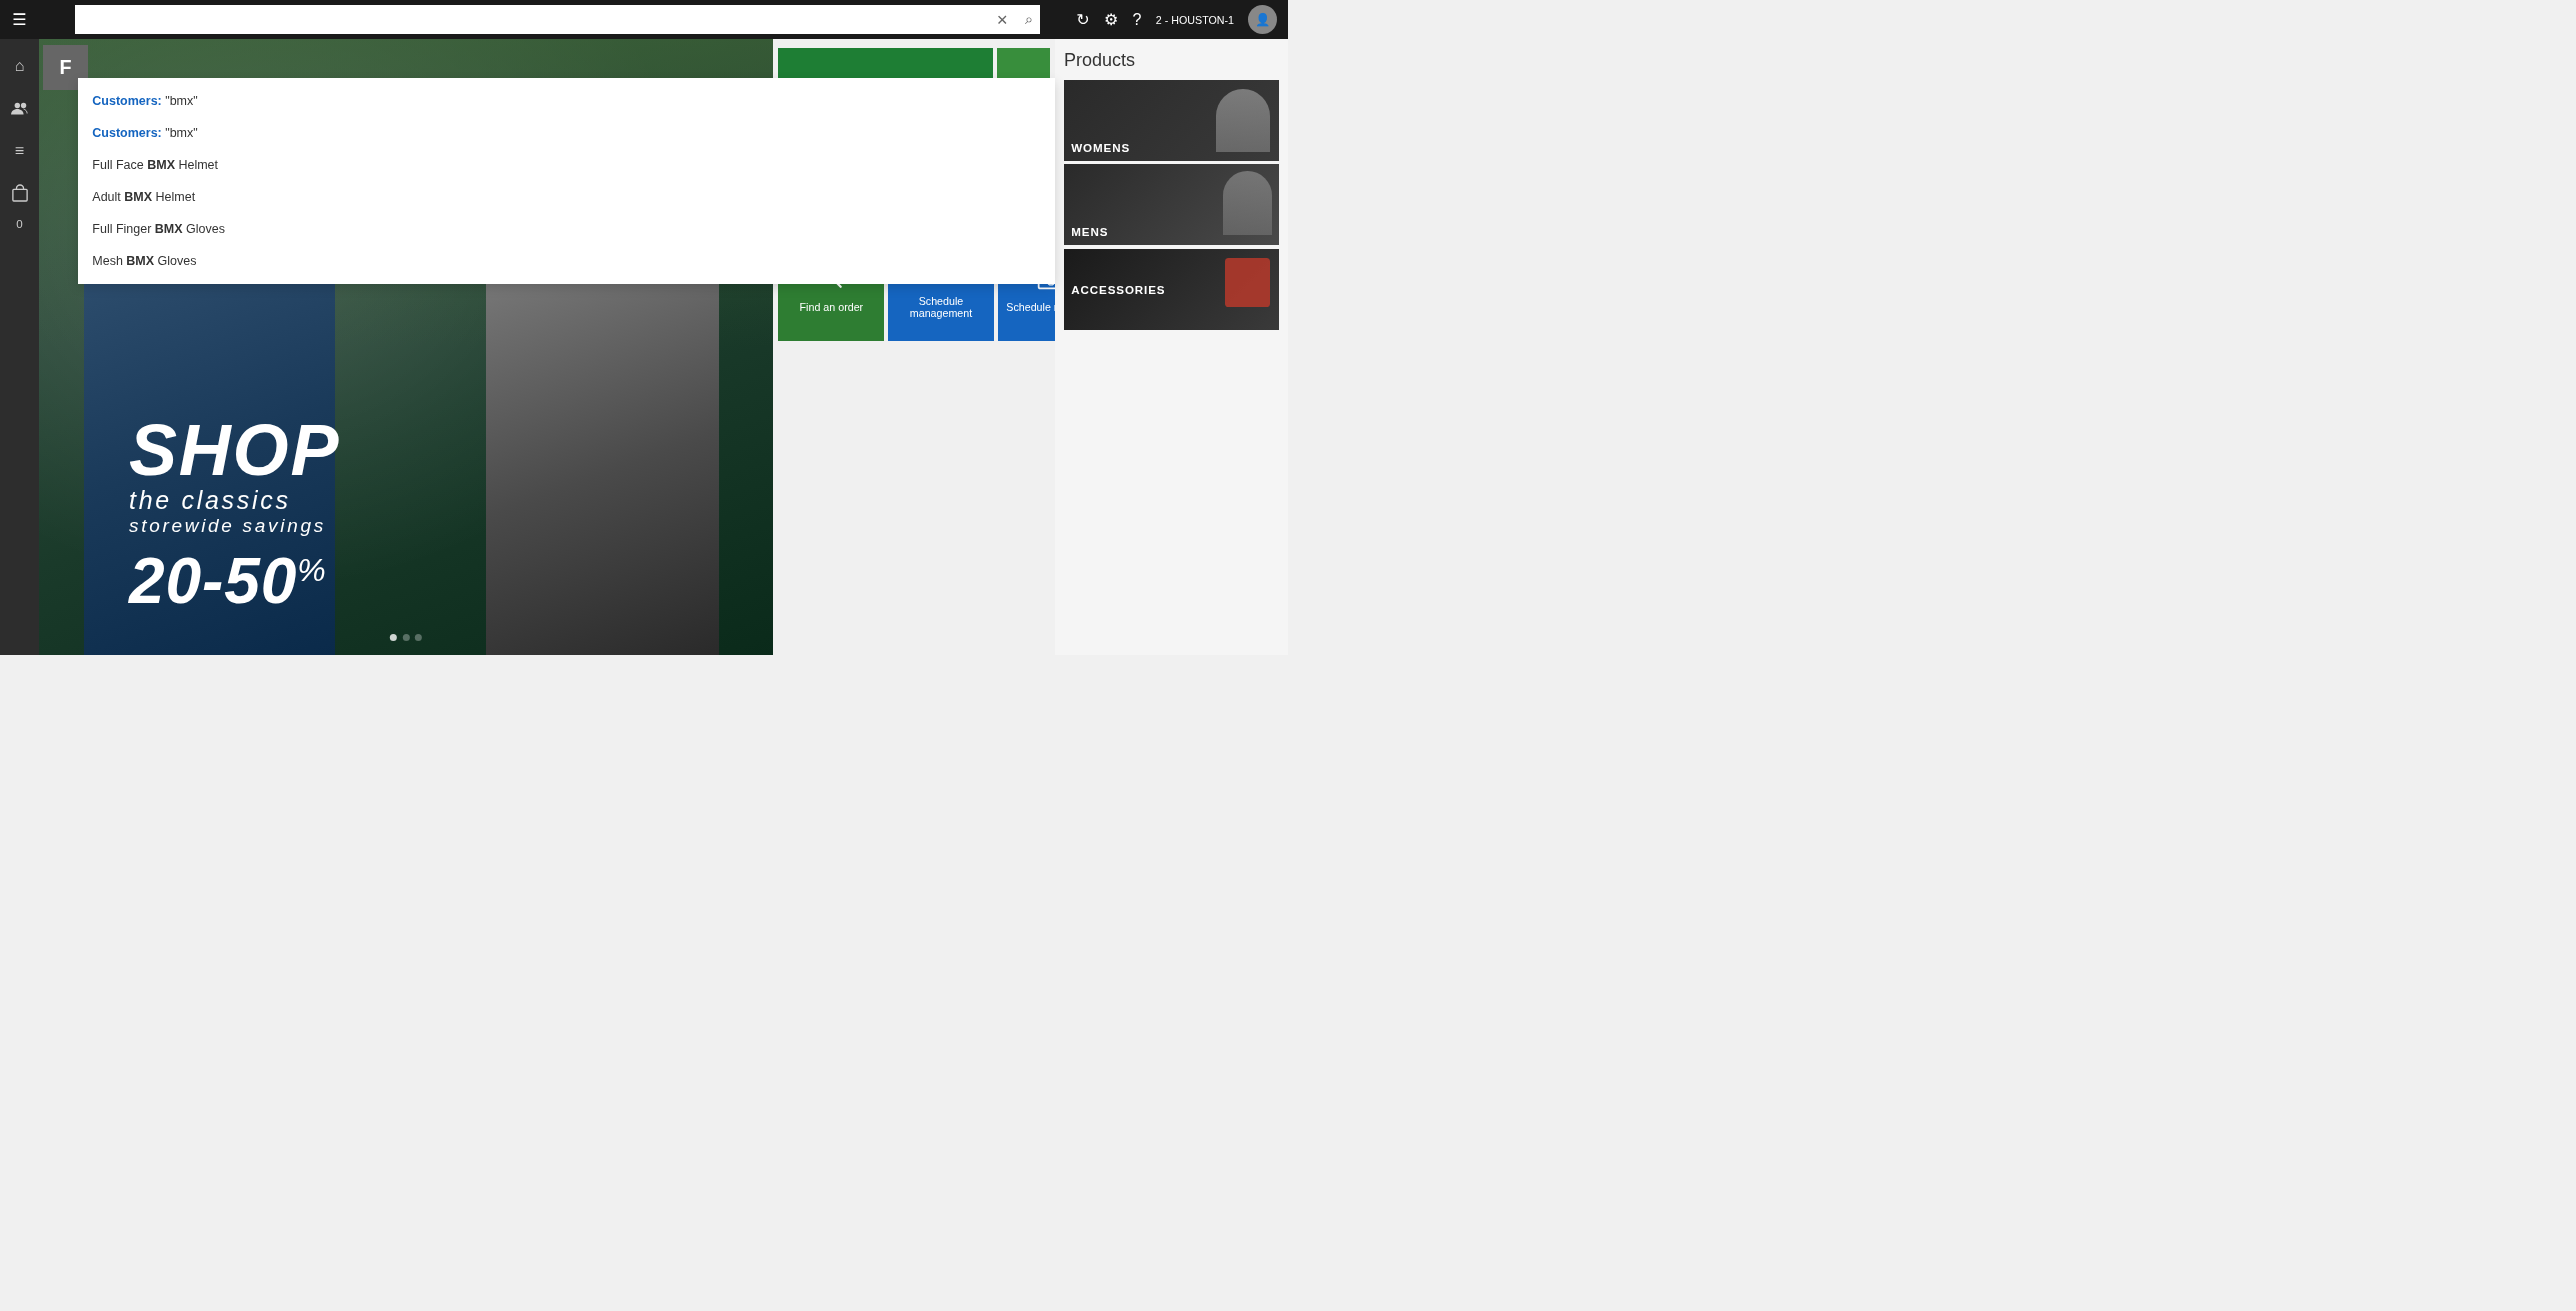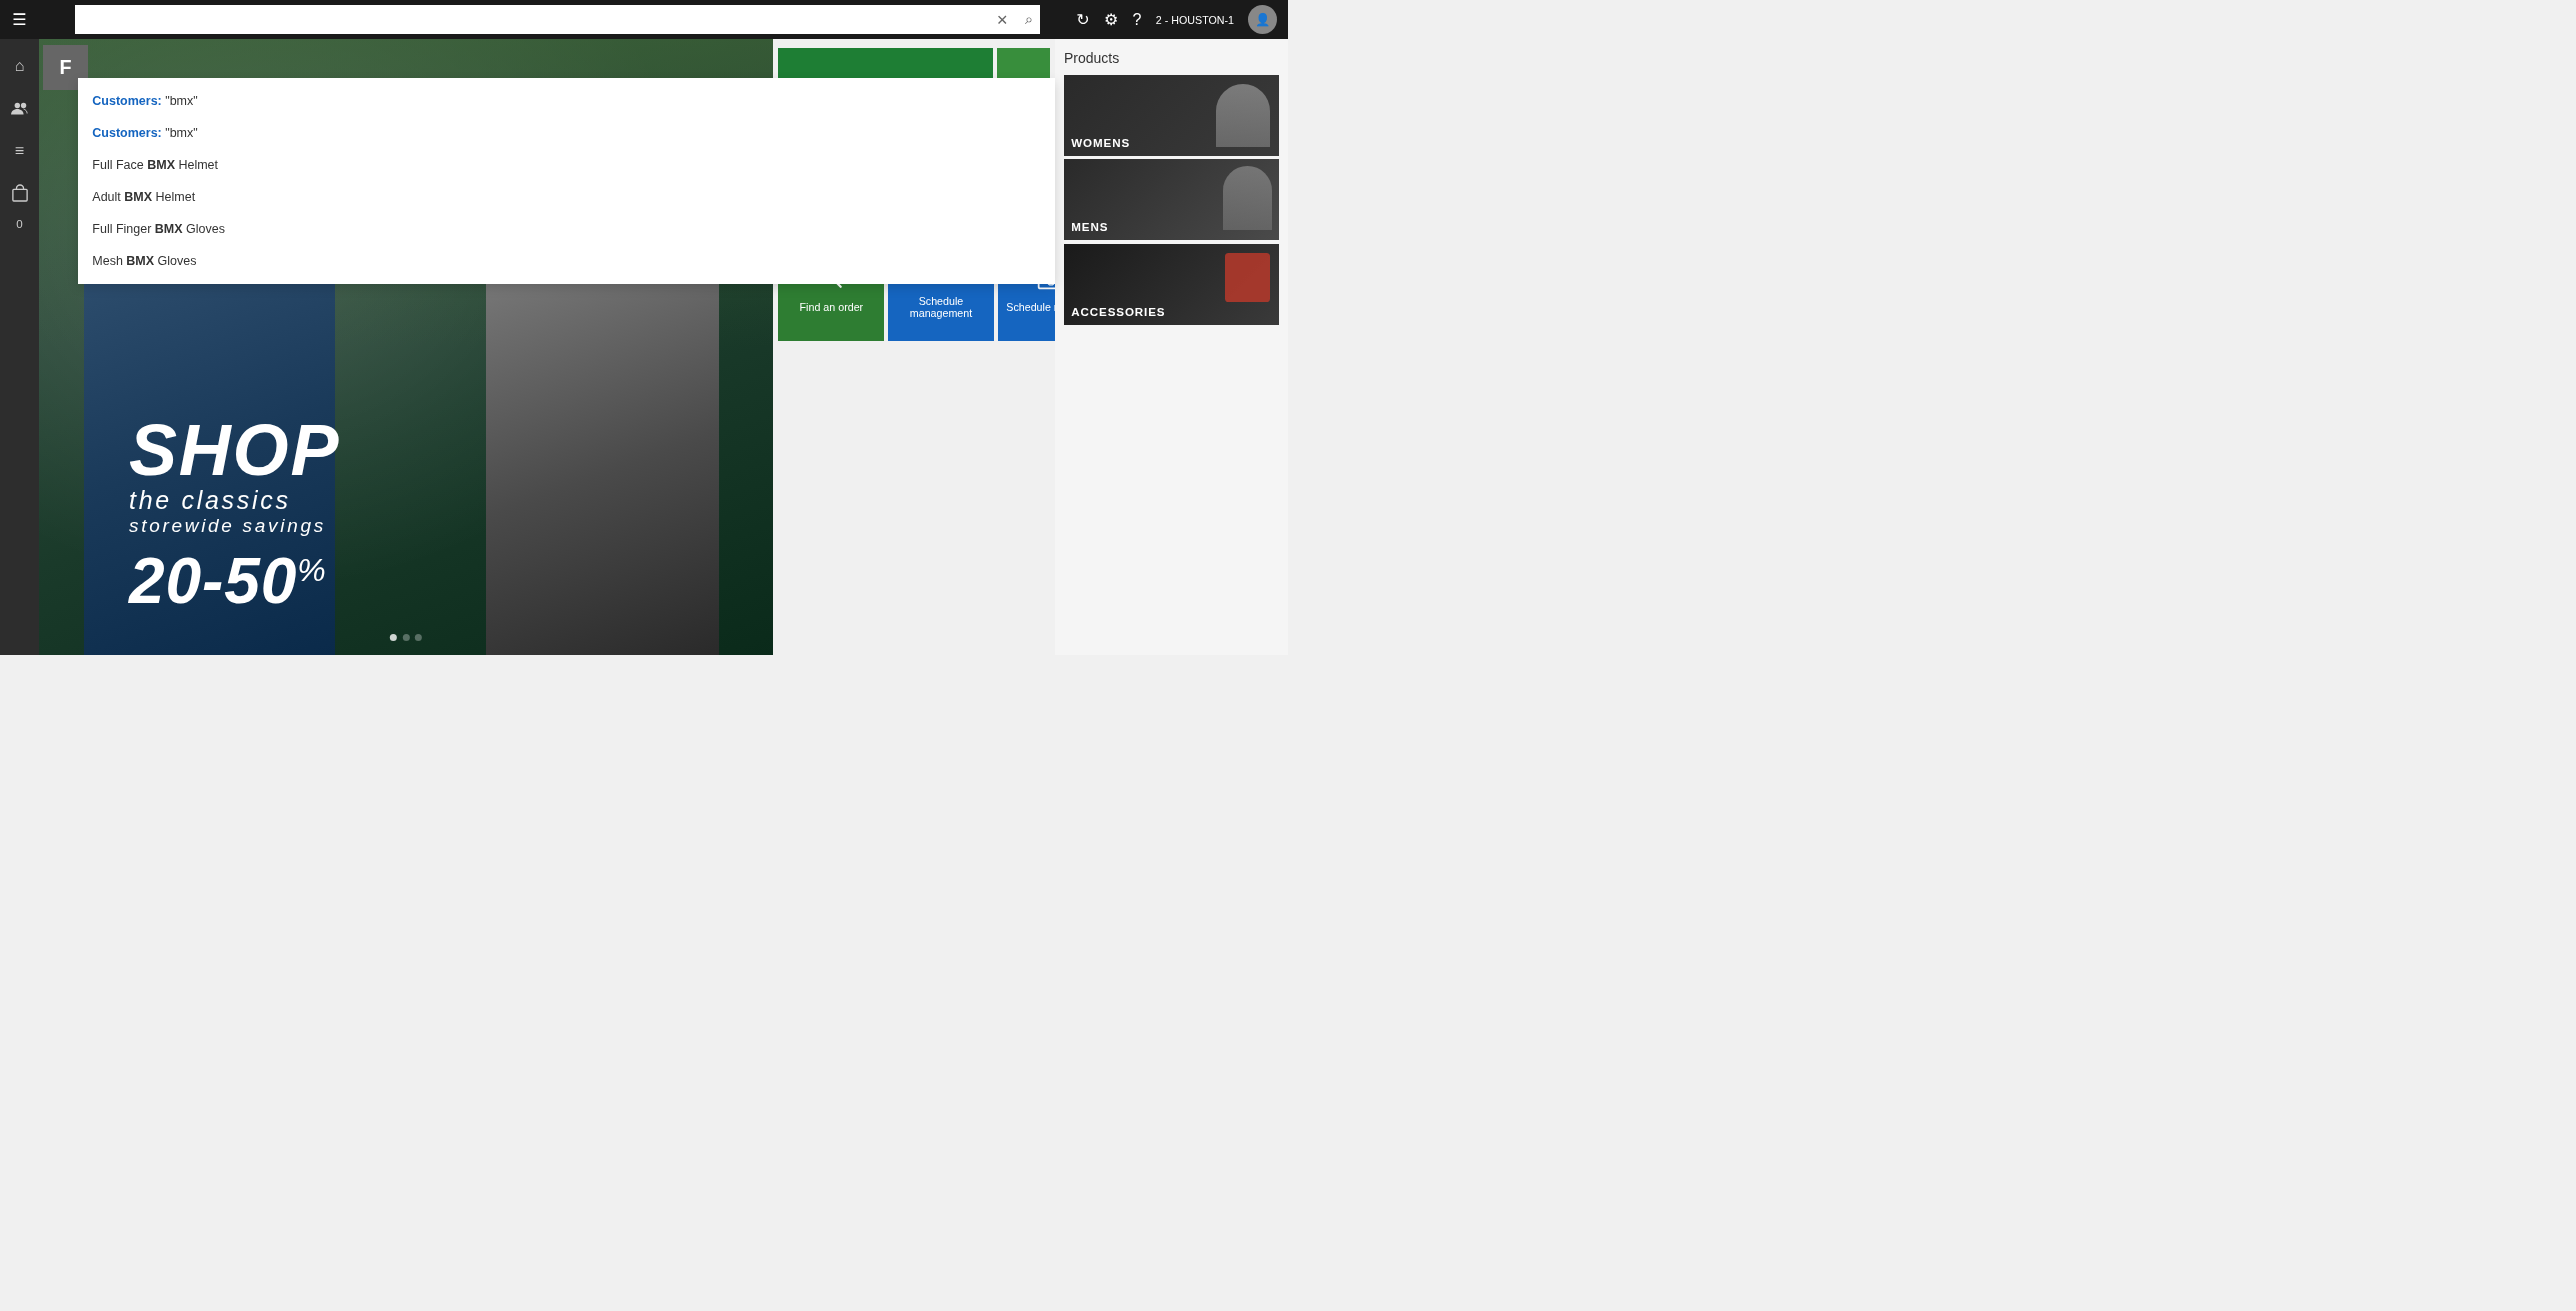--- a/index.html
+++ b/index.html
@@ -94,29 +94,29 @@
 
     #tiles-row1 { display: flex; gap: 3.6px; height: 179px; }
 
     #tile-return { flex: 0 0 219px; background: #1e7e34; }
 
     
     #products-panel {
       position: absolute; top: 0; right: 0; width: 233px; bottom: 0;
       background: #f5f5f5; padding: 10.7px 9px; overflow-y: auto;
     }
-    #products-title { font-size: 14px; font-weight: 300; color: #333; margin-bottom: 9px; }
+    #products-title { font-size: 18px; font-weight: 300; color: #333; margin-bottom: 9px; }
     .product-card {
       width: 100%; height: 81px; margin-bottom: 3.6px; background: #2d2d2d;
       display: flex; align-items: flex-end; padding: 7.2px; cursor: pointer; position: relative; overflow: hidden;
     }
     .product-card-label { color: #fff; font-size: 11.6px; font-weight: 600; letter-spacing: 0.9px; text-transform: uppercase; }
     #card-womens { background: linear-gradient(135deg, #2a2a2a 0%, #3a3a3a 100%); }
     #card-mens { background: linear-gradient(135deg, #2a2a2a 0%, #4a4a4a 100%); }
-    #card-accessories { background: linear-gradient(135deg, #1a1a1a 0%, #3a3a3a 100%); }
+    #card-accessories { background: linear-gradient(135deg, #1a1a1a 0%, #3a3a3a 100%); align-items: center; }
 
     
     #search-dropdown {
       position: absolute; top: 39px; left: 39px; right: 233px; background: #fff;
       z-index: 200; box-shadow: 0 3.6px 10.7px rgba(0,0,0,0.15);
       padding: 7.2px 0;
     }
     .search-suggestion {
       padding: 9px 14.3px; font-size: 12.5px; color: #333; cursor: pointer; display: block;
     }

